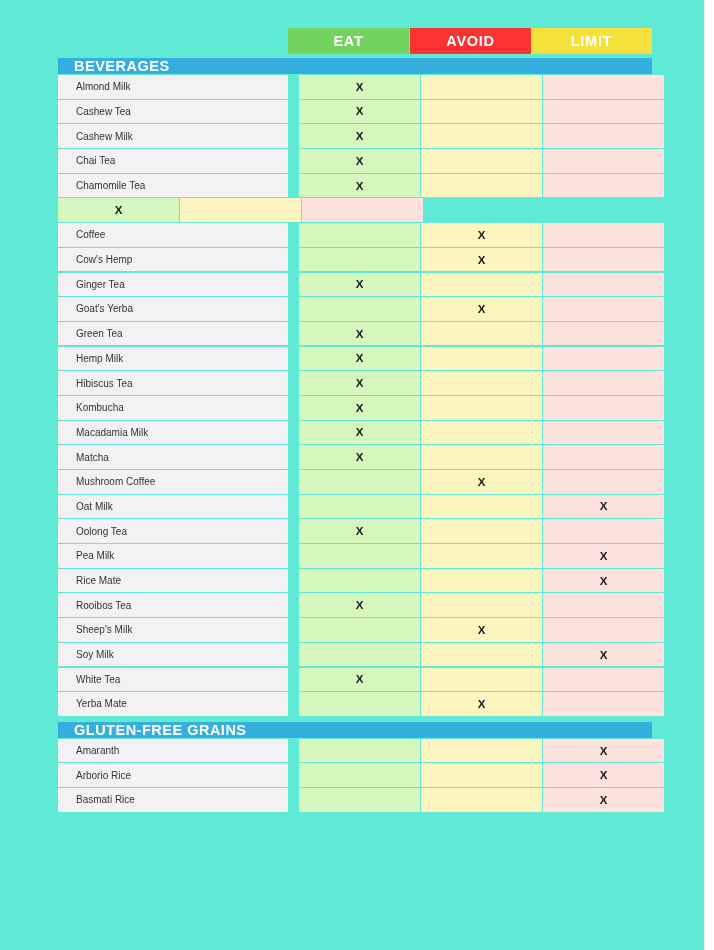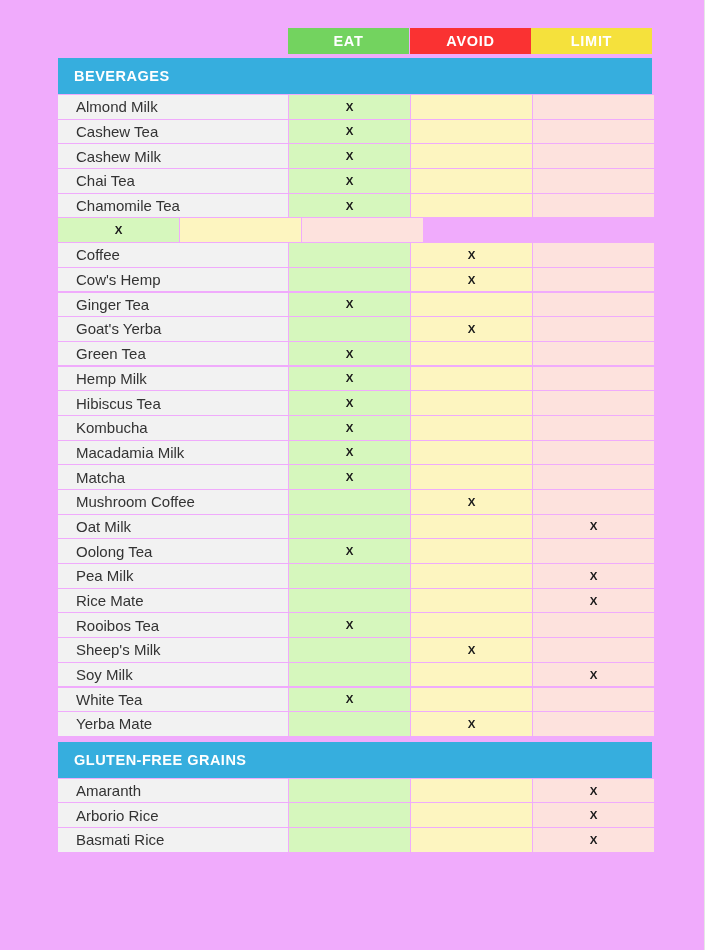--- a/index.html
+++ b/index.html
@@ -14,21 +14,21 @@
     font-family: "Liberation Sans", sans-serif;
     overflow: hidden;
     position: relative;
   }
   .page {
     position: absolute;
     left: 0;
     top: 0;
     width: 705px;
     height: 950px;
-    background: #f0abfc;
+    background: #5eead4;
     border-right: 1px solid #e6e6e6;
     box-sizing: border-box;
   }
   .chart-wrap {
     position: absolute;
     left: 58px;
     top: 28px;
     width: 594px;
   }
 
@@ -55,21 +55,21 @@
     letter-spacing: 0.7px;
     box-sizing: border-box;
   }
   .col-header.last { margin-right: 0; }
   .col-header.eat   { background: #73d35f; }
   .col-header.limit { background: #f5e13c; }
   .col-header.avoid { background: #fa3232; }
 
   
   .section-header {
-    height: 36px;
+    height: 16px;
     background: #36aede;
     color: #ffffff;
     font-size: 14.5px;
     font-weight: bold;
     letter-spacing: 0.5px;
     display: flex;
     align-items: center;
     padding-left: 16px;
     box-sizing: border-box;
     margin-bottom: 1px;
@@ -83,23 +83,23 @@
     margin-bottom: 1.1px;
   }
   .cell-label {
     flex: 0 0 230px;
     width: 230px;
     background: #f2f2f2;
     display: flex;
     align-items: center;
     padding-left: 18px;
     box-sizing: border-box;
-    font-size: 15px;
+    font-size: 10px;
     color: #333333;
-    margin-right: 1px;
+    margin-right: 11px;
   }
   .cell-mark {
     flex: 0 0 121px;
     width: 121px;
     margin-right: 1px;
     display: flex;
     align-items: center;
     justify-content: center;
     font-size: 11.5px;
     font-weight: bold;

